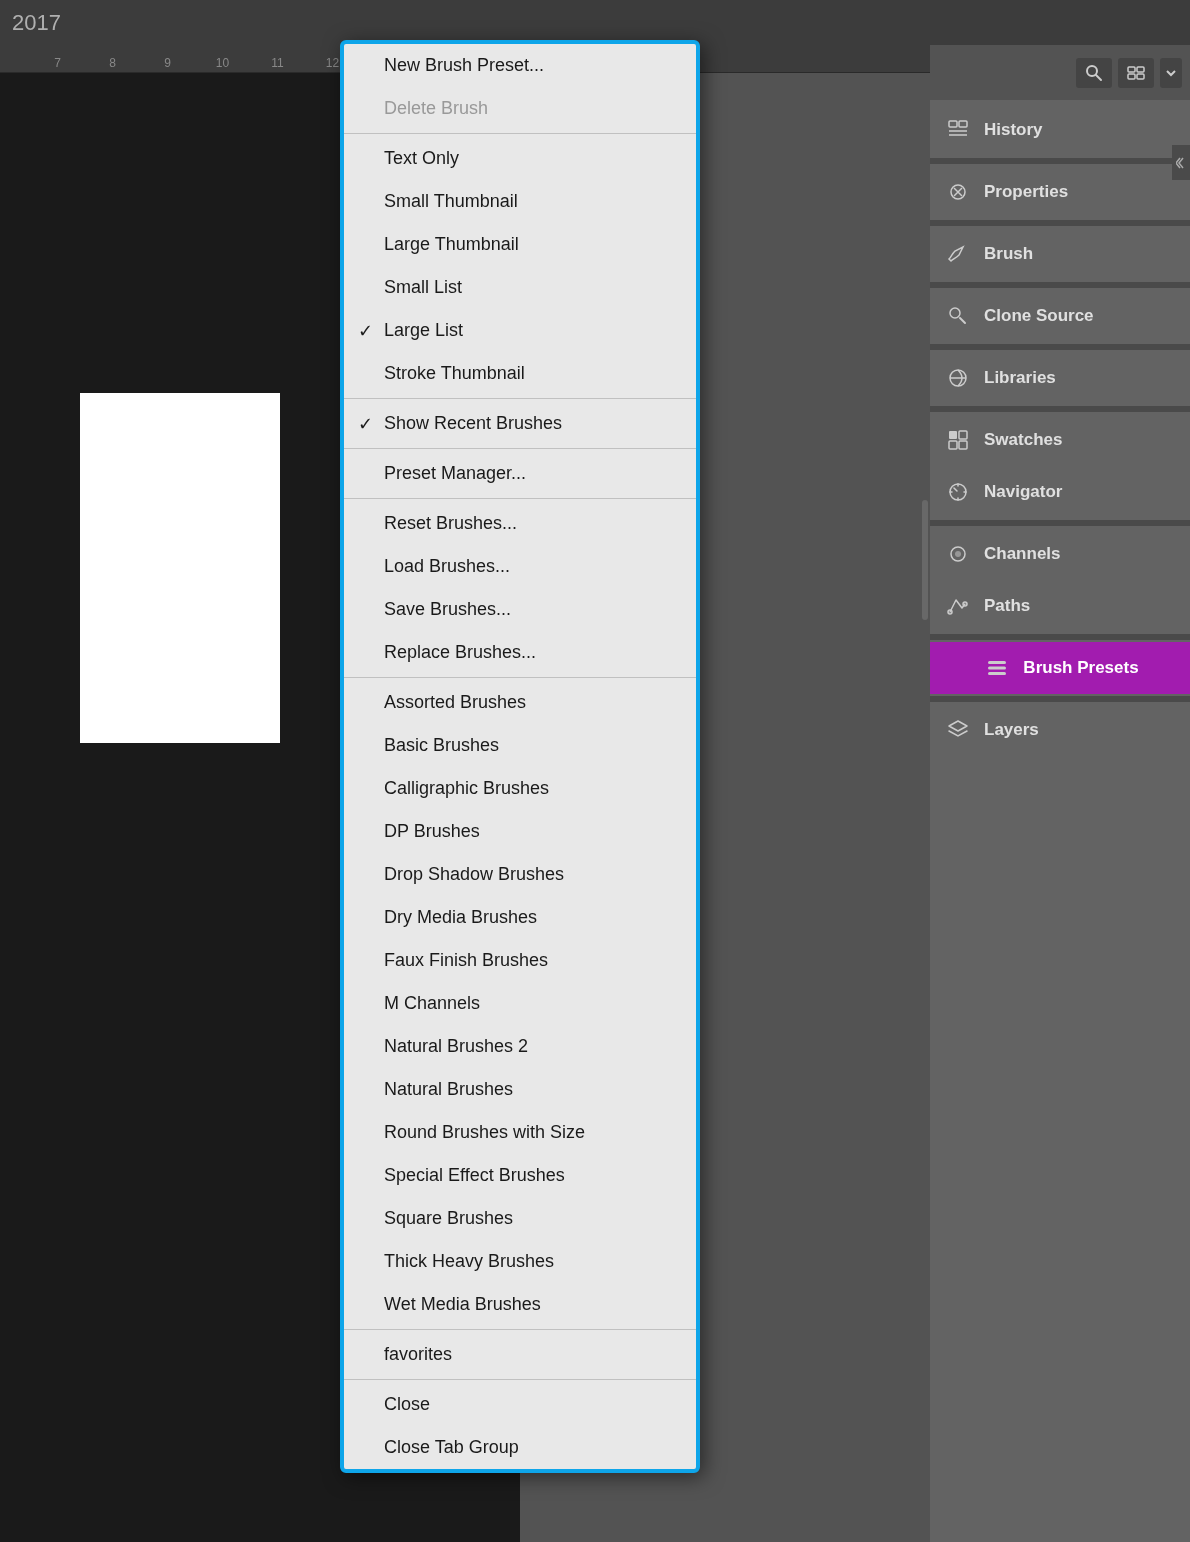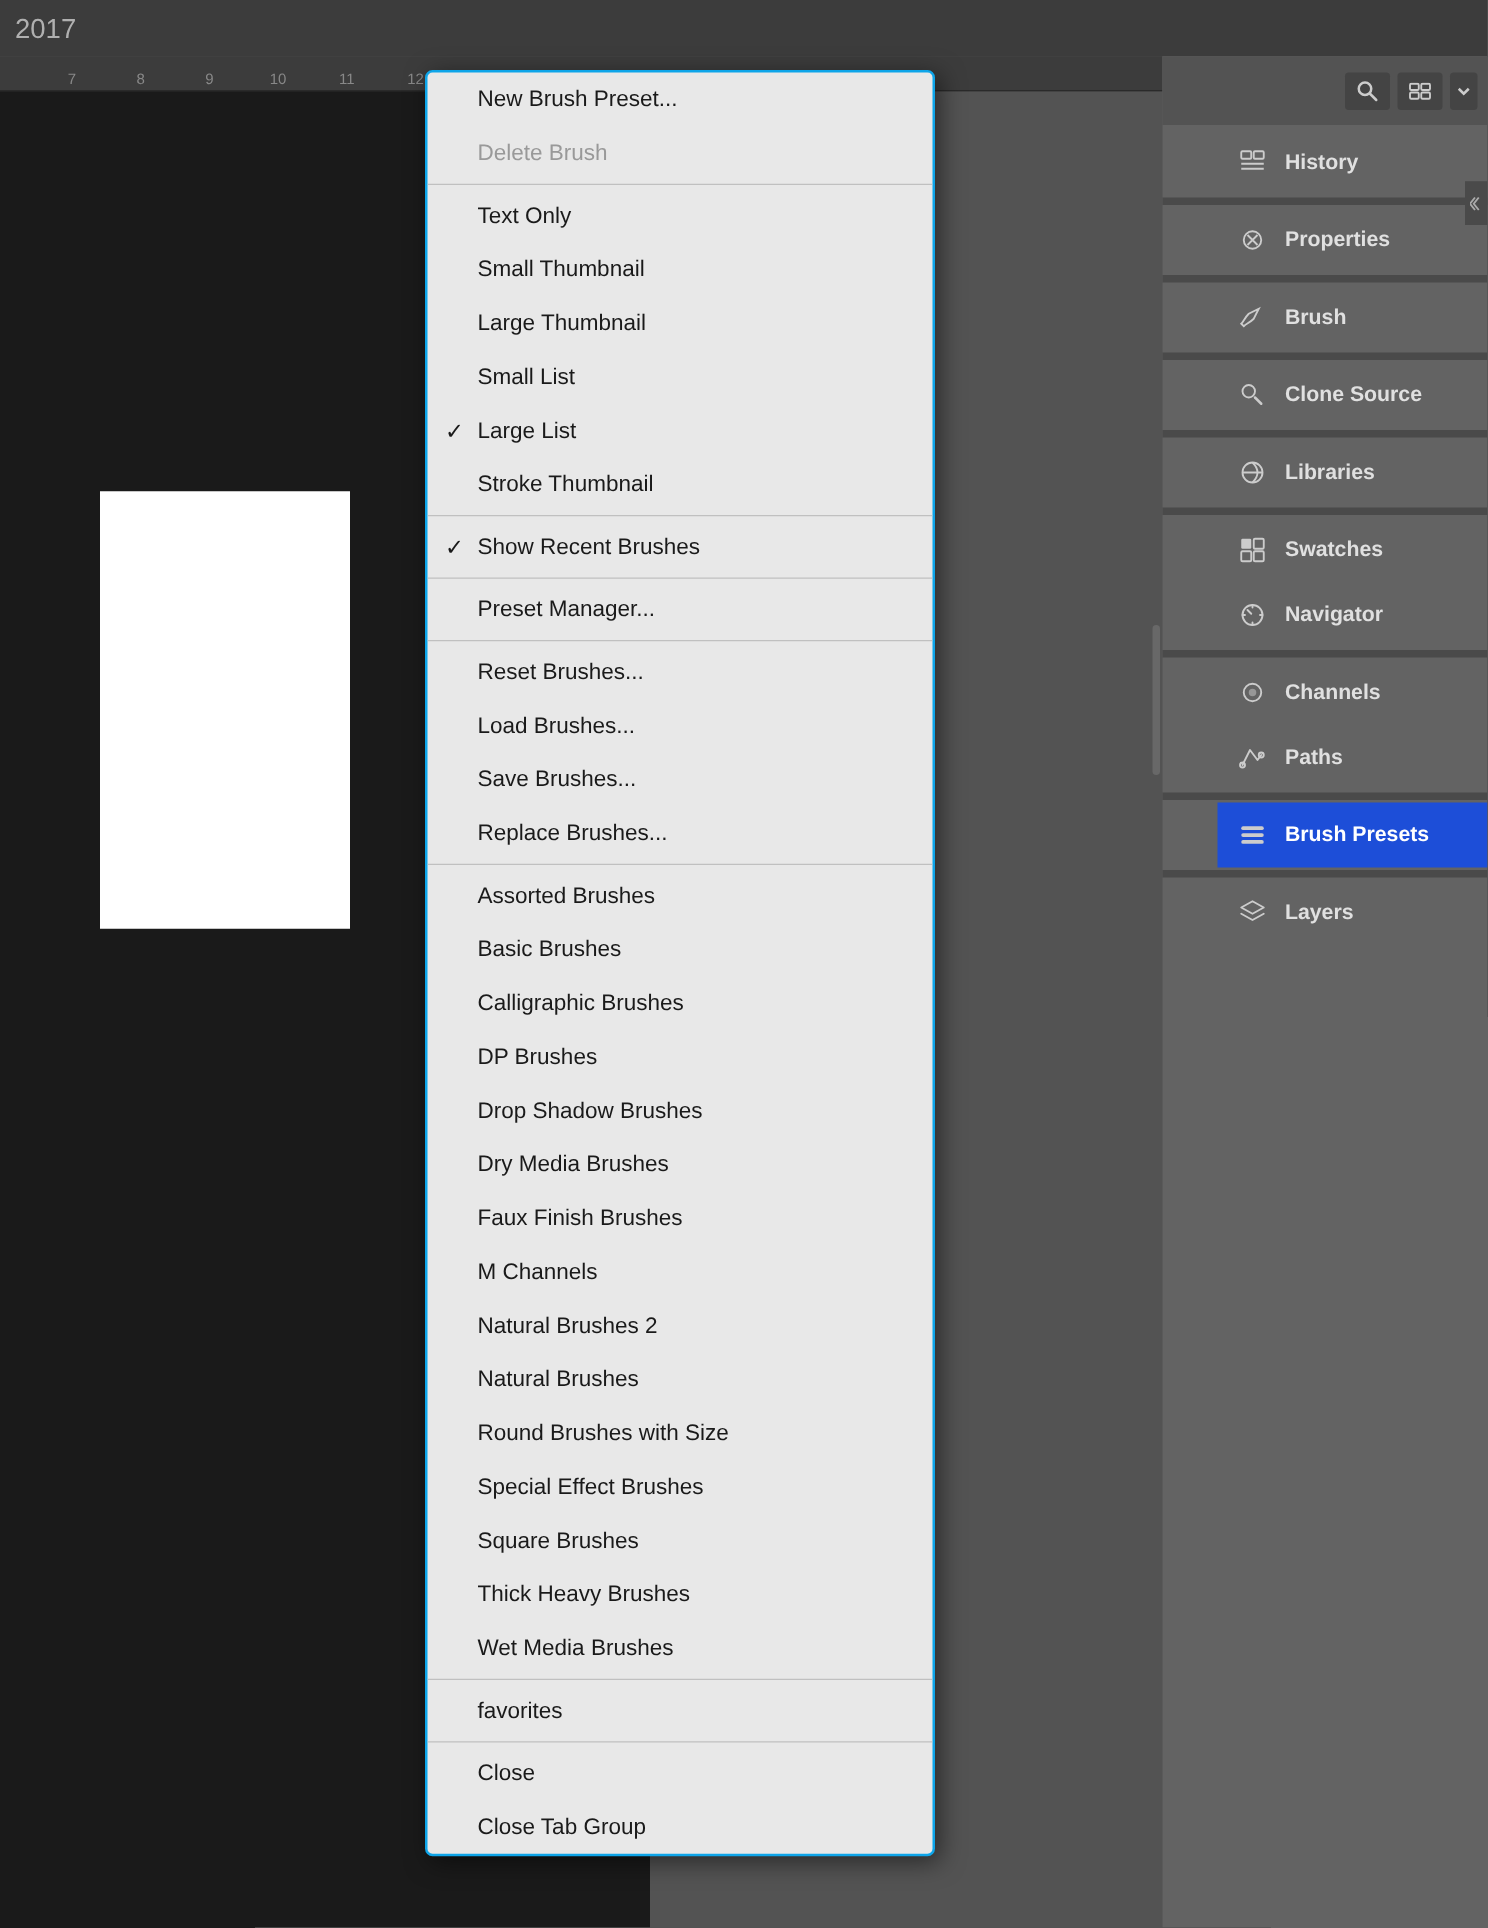--- a/index.html
+++ b/index.html
@@ -123,25 +123,25 @@
       padding: 4px 0;
     }
 
     .panel-item {
       height: 52px;
       display: flex;
       align-items: center;
       padding: 0 12px;
       cursor: pointer;
       position: relative;
-      margin-left: 44px;
     }
 
     .panel-item.active {
-      background: #1d4ed8;
+      background: #a21caf;
+      justify-content: center;
     }
 
     .panel-item-icon {
       width: 32px;
       height: 32px;
       display: flex;
       align-items: center;
       justify-content: center;
       margin-right: 10px;
       color: #ccc;
@@ -163,28 +163,27 @@
       height: 6px;
       background: #4a4a4a;
       margin: 2px 0;
     }
 
     
     .context-menu {
       position: absolute;
       top: 40px;
       left: 340px;
-      width: 408px;
+      width: 360px;
       background: #e8e8e8;
-      border: 2px solid #0ea5e9;
+      border: 4px solid #0ea5e9;
       border-radius: 6px;
       box-shadow: 4px 4px 20px rgba(0,0,0,0.5);
       z-index: 100;
       overflow: hidden;
-      margin-top: 16px;
     }
 
     .menu-item {
       padding: 11px 20px 11px 40px;
       font-size: 18px;
       color: #1a1a1a;
       cursor: pointer;
       position: relative;
       white-space: nowrap;
     }

